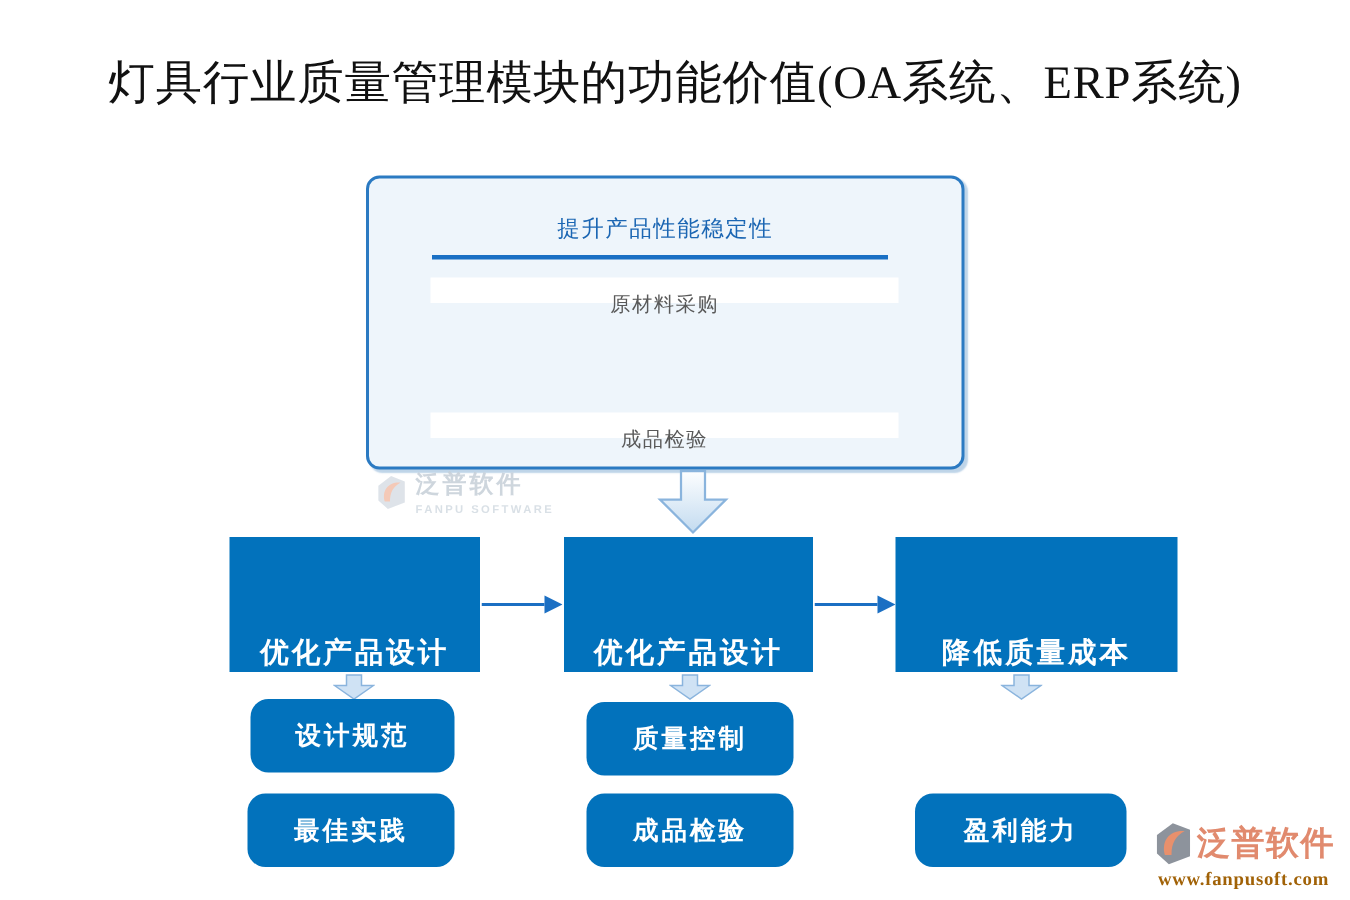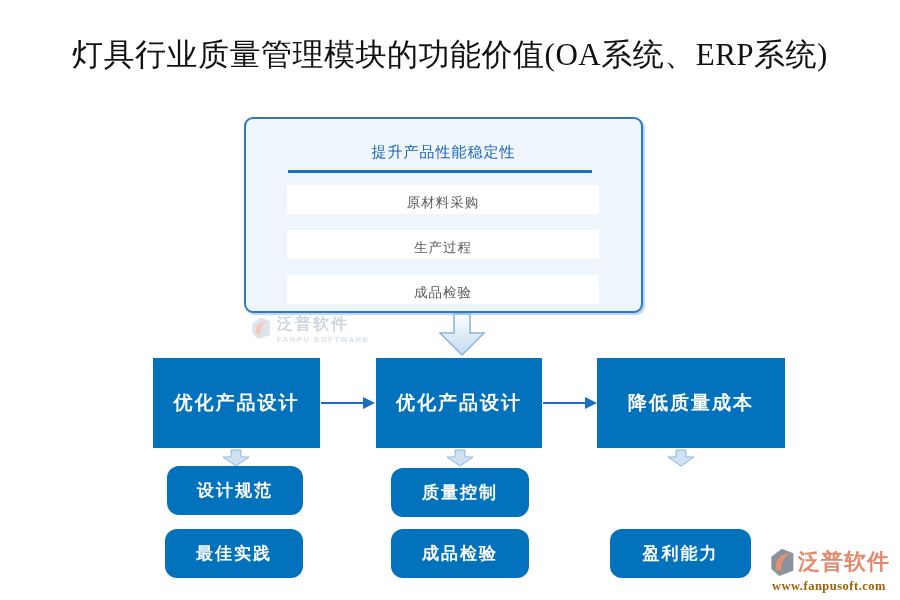--- a/index.html
+++ b/index.html
@@ -19,32 +19,32 @@
     box-shadow:2px 2px 1px rgba(110,160,205,0.45);
   }
   .panel-heading{
     position:absolute;left:0;top:24px;width:100%;text-align:center;
     font-size:15px;font-weight:400;color:#1b66b3;letter-spacing:1px;
   }
   .panel-underline{
     position:absolute;left:42px;top:51px;width:304px;height:3px;background:#1a70c4;
   }
   .panel-bar{
-    position:absolute;left:41px;width:312px;height:29px;background:#ffffff;
+    position:absolute;left:41px;width:312px;height:17px;background:#ffffff;
     text-align:center;line-height:35px;font-size:13.5px;color:#595959;letter-spacing:1px;
   }
   
   .watermark{position:absolute;left:248px;top:315px;display:flex;align-items:flex-start;opacity:0.85;}
   .wm-text{margin-left:5px;}
   .wm-brand{font-size:16px;font-weight:700;color:#c6cfd8;letter-spacing:2px;line-height:18px;}
   .wm-sub{font-size:7.5px;font-weight:700;color:#d3dbe2;letter-spacing:1.6px;margin-top:2px;}
   
   .node{
     position:absolute;top:358px;height:90px;background:#0272bc;
-    display:flex;align-items:center;justify-content:center;
+    display:flex;align-items:flex-end;justify-content:center;
     color:#ffffff;font-weight:700;font-size:19px;letter-spacing:2px;
   }
   .child{
     position:absolute;height:49px;background:#0272bc;border-radius:12px;
     display:flex;align-items:center;justify-content:center;
     color:#ffffff;font-weight:700;font-size:17px;letter-spacing:2px;
   }
   .arrow-svg{position:absolute;}
   
   .brand-logo{position:absolute;left:766px;top:546px;width:126px;}
@@ -56,21 +56,20 @@
 <body>
 
 <div class="canvas">
 
   <h1 class="title">灯具行业质量管理模块的功能价值(OA系统、ERP系统)</h1>
 
   <div class="panel">
     <div class="panel-heading">提升产品性能稳定性</div>
     <div class="panel-underline"></div>
     <div class="panel-bar" style="top:66px">原材料采购</div>
-    <div class="panel-bar" style="top:111px">生产过程</div>
     <div class="panel-bar" style="top:156px">成品检验</div>
   </div>
 
   <div class="watermark">
     <svg width="24" height="26" viewBox="0 0 34 36">
       <path d="M6,12 L18,3 L31,8 L31,28 L15,34 L6,26 Z" fill="#d9dfe6"></path>
       <path d="M12,27 C9,16 16,8 27,9 C20,13 17,18 17,27 Z" fill="#f3c0ab"></path>
     </svg>
     <div class="wm-text">
       <div class="wm-brand">泛普软件</div>

